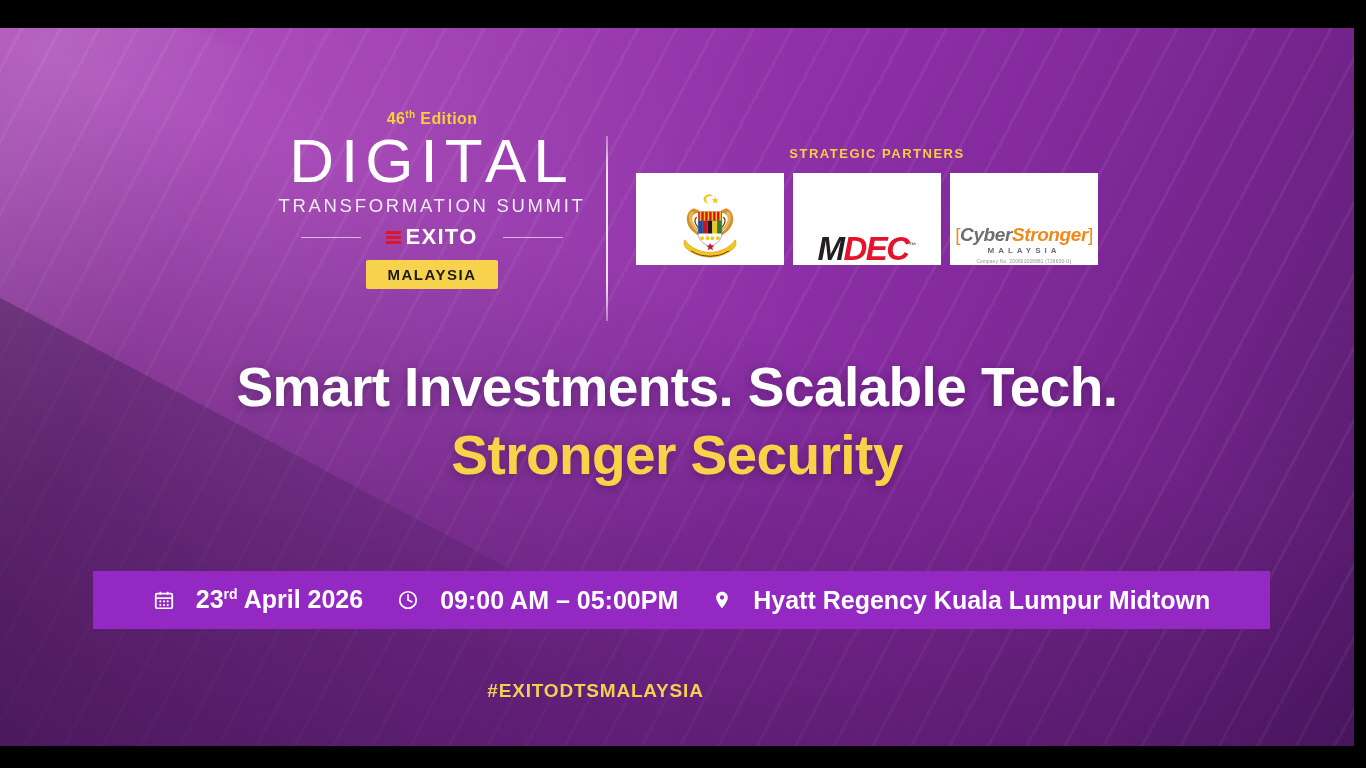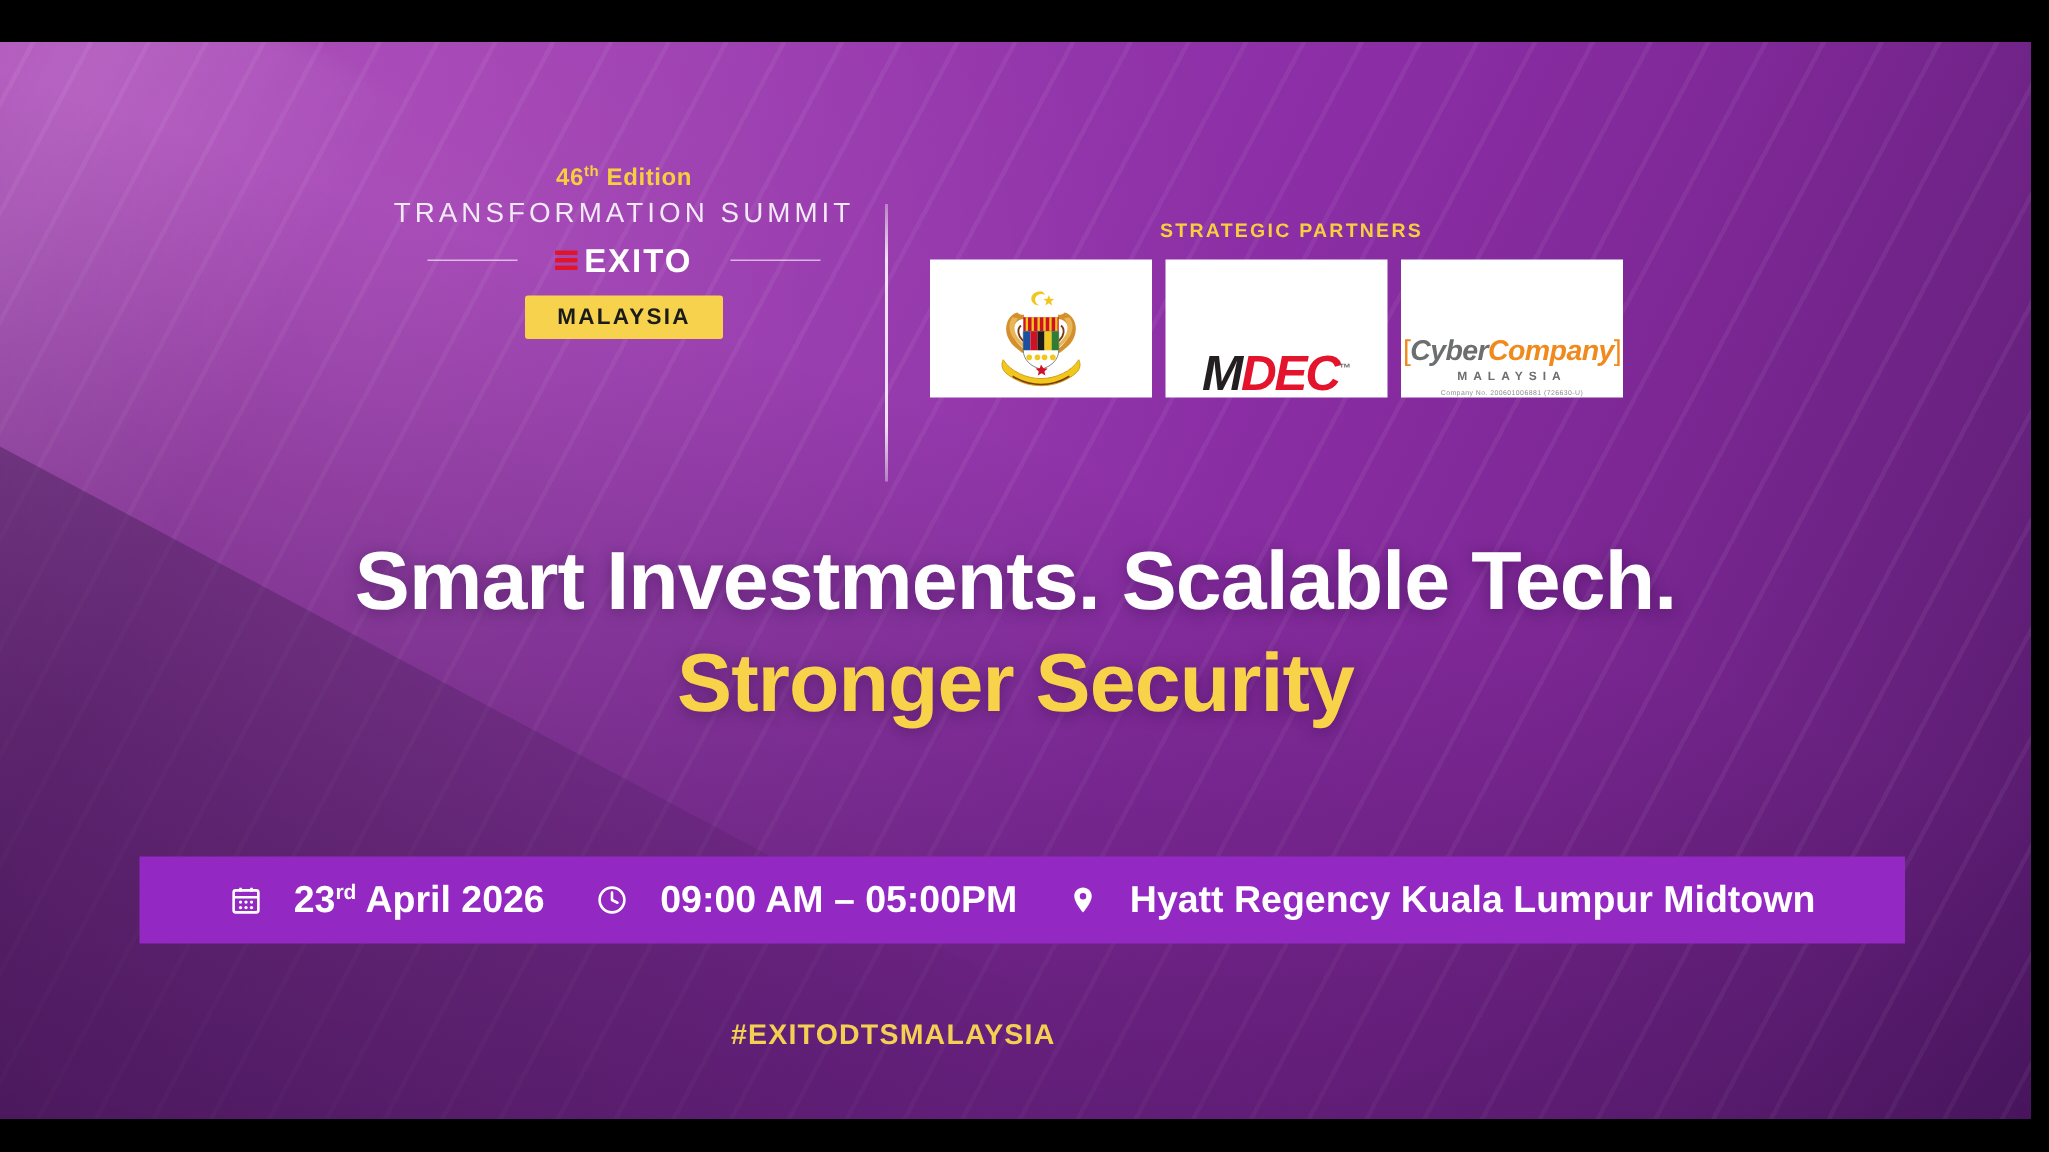--- a/index.html
+++ b/index.html
@@ -44,21 +44,21 @@
       linear-gradient(200deg,rgba(40,8,58,0) 42%,rgba(42,10,60,.40) 78%,rgba(36,8,54,.55) 100%),
       radial-gradient(circle at 18% 26%,rgba(255,255,255,.10) 0%,rgba(255,255,255,0) 48%);
     pointer-events:none;
   }
   .bar{position:absolute;left:0;width:1366px;background:#000;z-index:60;}
   #bar-top{top:0;height:28px;}
   #bar-bottom{bottom:0;height:22px;}
   #bar-right{position:absolute;right:0;top:0;width:12px;height:768px;background:#000;z-index:60;}
 
   
-  #header{position:absolute;left:0;top:0;width:1132px;height:300px;}
+  #header{position:absolute;left:16px;top:0;width:1132px;height:300px;}
 
   #brand{position:absolute;left:258px;top:82px;width:316px;text-align:center;}
   #edition{
     font-size:16px;font-weight:700;color:#f6cf3f;letter-spacing:.4px;
     margin:0 0 4px 0;line-height:1;
   }
   #edition sup{font-size:10px;vertical-align:super;font-weight:700;}
   #digital{
     font-size:62px;font-weight:400;color:#ffffff;letter-spacing:7px;
     line-height:.96;margin:0;font-family:"Liberation Sans",sans-serif;
@@ -140,20 +140,21 @@
     <div id="stripes"></div>
     <div id="lightband"></div>
     <div id="darkwedge"></div>
     <div id="vignette"></div>
 
     <div id="header">
 
       <div id="brand">
         <p id="edition"><span>46</span><sup>th</sup><span> Edition</span></p>
 
+        <h1 id="digital">DIGITAL</h1>
 
         <p id="tfs">TRANSFORMATION SUMMIT</p>
 
         <div id="exito-row">
           <span class="exline"></span>
           <span id="exito-logo">
             <span id="exito-bars">
                 <i></i>
                 <i></i>
                 <i></i>
@@ -215,21 +216,21 @@
               <path d="M26 76c8 5 16 7 24 7s16-2 24-7" stroke="#7a3b10" stroke-width="1.3" fill="none"></path>
             </svg>
           </div>
 
           <div class="pbox">
             <span class="mdec"><span class="m">M</span><span class="dec">DEC</span><span class="tm">™</span></span>
           </div>
 
           <div class="pbox">
             <span class="csm">
-              <span class="csm-row"><span class="csm-brk">[</span><span class="csm-cyber">Cyber</span><span class="csm-sec">Company</span><span class="csm-brk">]</span></span>
+              <span class="csm-row"><span class="csm-brk">[</span><span class="csm-cyber">Cyber</span><span class="csm-sec">Stronger</span><span class="csm-brk">]</span></span>
               <div class="csm-my">MALAYSIA</div>
               <div class="csm-reg">Company No. 200601006881 (726630-U)</div>
             </span>
           </div>
 
         </div>
       </div>
     </div>
 
     <div id="headline">

